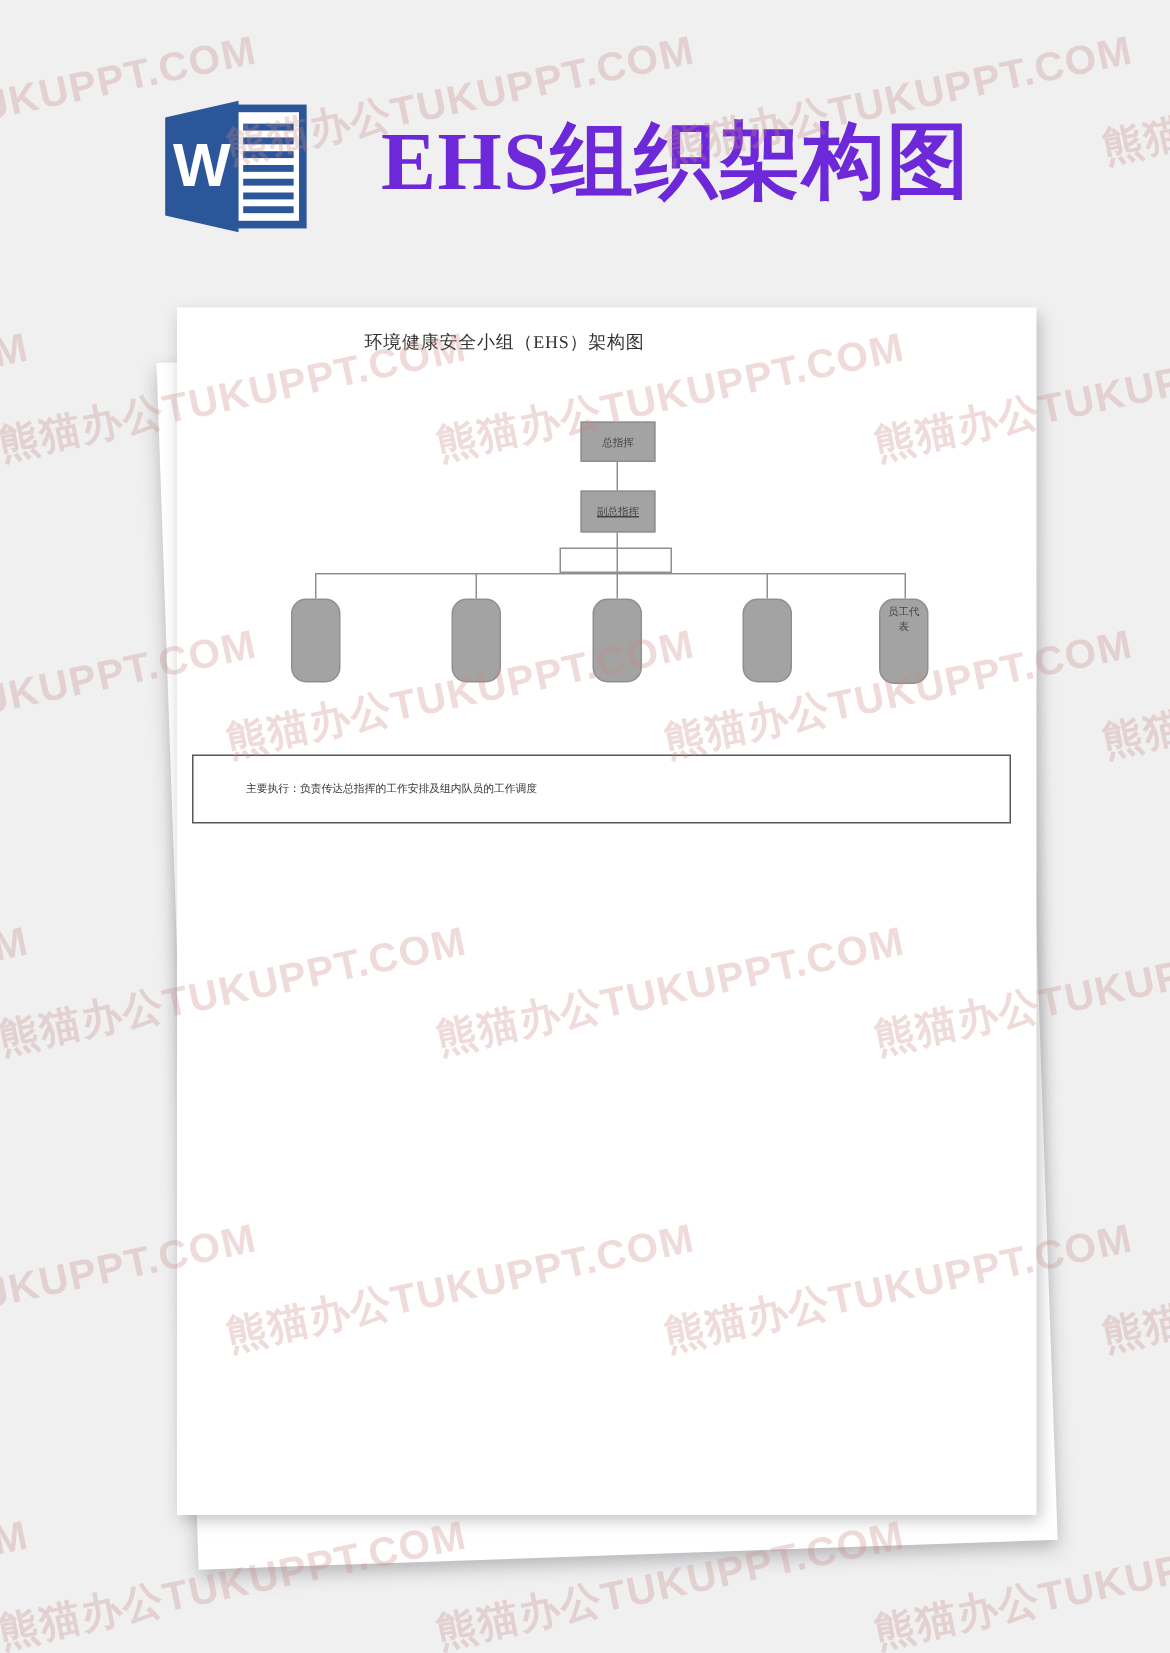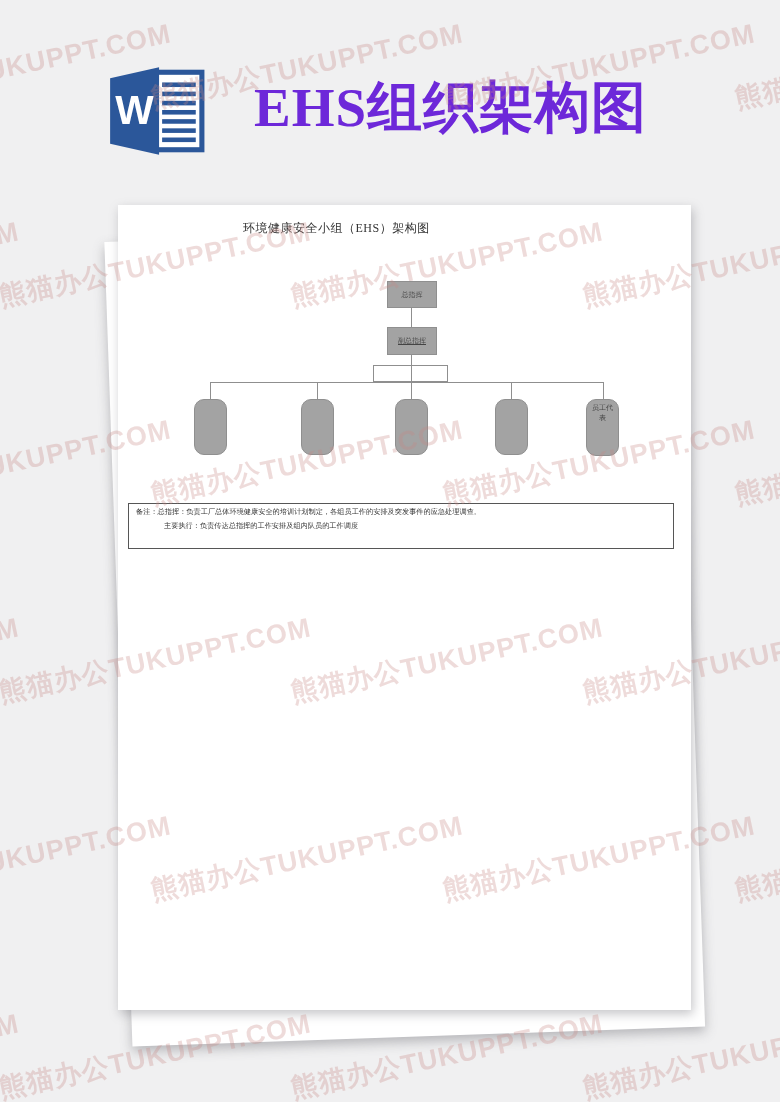--- a/index.html
+++ b/index.html
@@ -118,21 +118,20 @@
 
     <div class="org-box bb bb1"></div>
     <div class="org-box bb bb2"></div>
     <div class="org-box bb bb3"></div>
     <div class="org-box bb bb4"></div>
     <div class="org-box bb bb5">
       <div class="rep">员工代表</div>
     </div>
 
     <div class="notes-box">
-      <div class="note-line nl1">备注：总指挥：负责工厂总体环境健康安全的培训计划制定，各组员工作的安排及突发事件的应急处理调查。</div>
       <div class="note-line nl2">主要执行：负责传达总指挥的工作安排及组内队员的工作调度</div>
     </div>
   </div>
 
   <div class="wm-layer" id="wmLayer">
       <span class="wm" style="left: -144px; top: 48px; font-size: 27px; color: rgba(198, 137, 131, 0.3);">熊猫办公TUKUPPT.COM</span>
       <span class="wm" style="left: 148px; top: 48px; font-size: 27px; color: rgba(198, 137, 131, 0.3);">熊猫办公TUKUPPT.COM</span>
       <span class="wm" style="left: 440px; top: 48px; font-size: 27px; color: rgba(198, 137, 131, 0.3);">熊猫办公TUKUPPT.COM</span>
       <span class="wm" style="left: 732px; top: 48px; font-size: 27px; color: rgba(198, 137, 131, 0.3);">熊猫办公TUKUPPT.COM</span>
       <span class="wm" style="left: -296px; top: 246px; font-size: 27px; color: rgba(198, 137, 131, 0.3);">熊猫办公TUKUPPT.COM</span>

